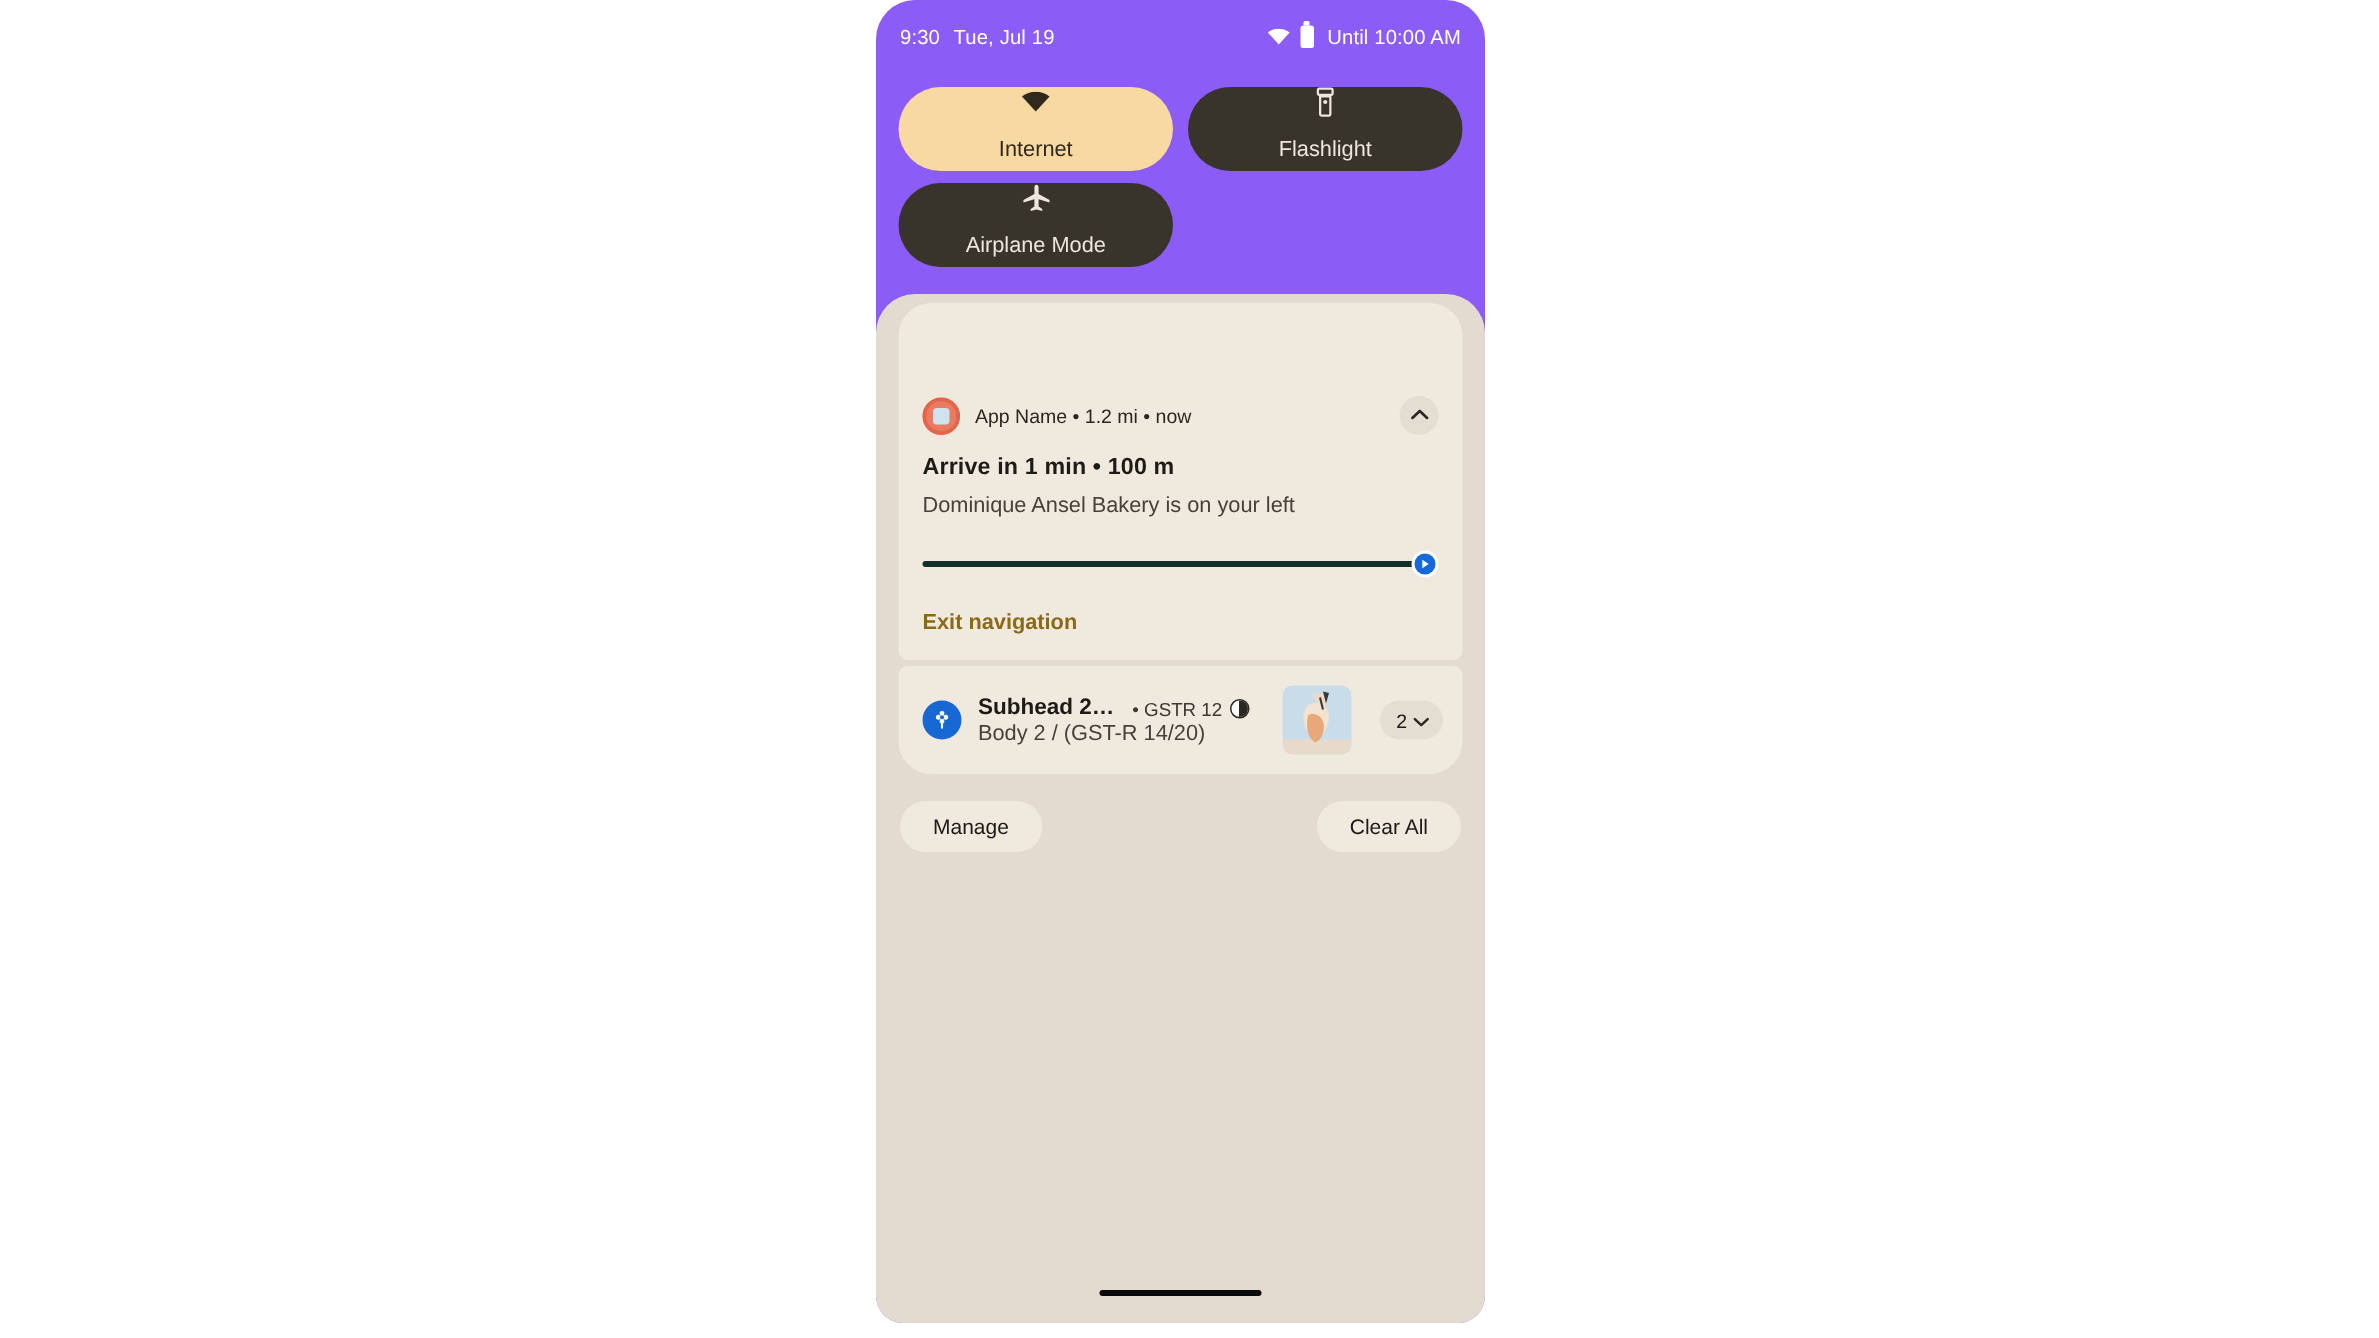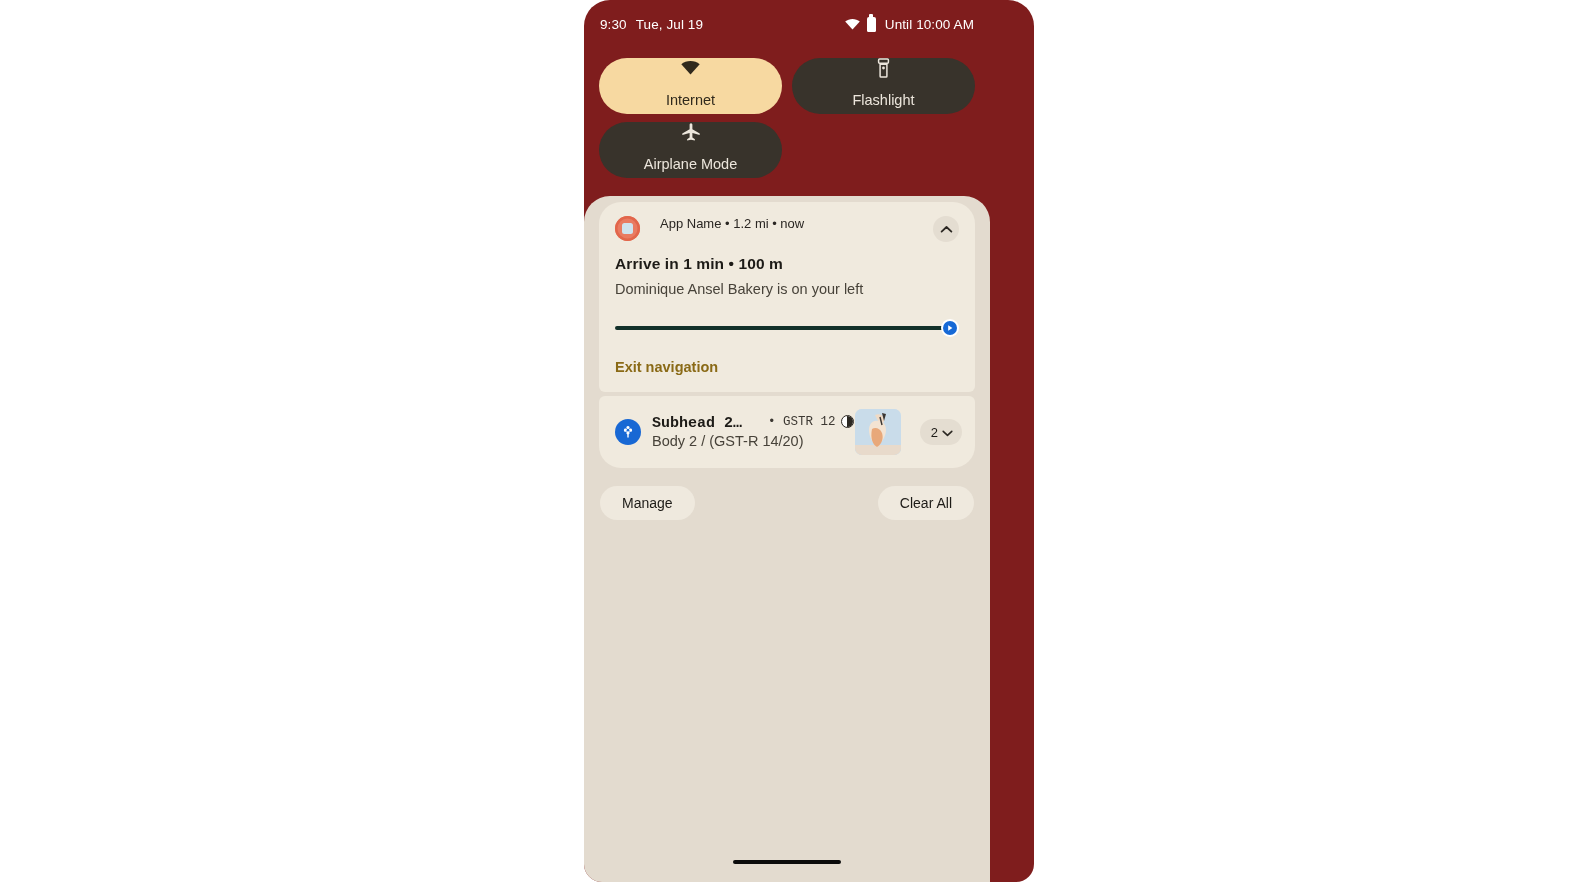--- a/index.html
+++ b/index.html
@@ -19,24 +19,23 @@
     background: #ffffff;
   }
 
   
   #phone {
     position: absolute;
     left: 584px;
     top: 0px;
     width: 406px;
     height: 882px;
-    background: #7f1d1d;
+    background: #8b5cf6;
     border-radius: 26px 26px 18px 18px;
     overflow: hidden;
-    padding-left: 44px;
   }
 
   
   .statusbar {
     position: absolute;
     left: 0; top: 0;
     width: 406px; height: 48px;
     display: flex;
     align-items: center;
     justify-content: space-between;
@@ -140,22 +139,23 @@
     padding: 14px 16px 16px 16px;
   }
   .notif-card.second {
     border-radius: 6px 6px 22px 22px;
     margin-top: 4px;
     padding: 13px 13px 13px 16px;
   }
 
   .notif-head {
     display:flex;
-    align-items:flex-start;
-    gap: 20px;
+    align-items:center;
+    gap: 10px;
+    margin-top: 48px;
   }
   .app-icon-ring {
     width: 25px; height: 25px;
     border-radius: 50%;
     background: #e97b62;
     display:flex; align-items:center; justify-content:center;
     flex: 0 0 25px;
     box-shadow: inset 0 0 0 2.5px #e2664b;
   }
   .app-icon-inner {
@@ -238,21 +238,21 @@
   }
   .n2-icon {
     width: 26px; height: 26px;
     border-radius: 50%;
     background: #1868d4;
     flex: 0 0 26px;
     display:flex; align-items:center; justify-content:center;
   }
   .n2-text { flex: 1 1 auto; min-width: 0; }
   .n2-titlerow {
-    display:flex; align-items:flex-start; gap: 14px; font-family: Liberation Mono, monospace;
+    display:flex; align-items:flex-end; gap: 0;
   }
   .n2-title {
     font-size: 15px;
     font-weight: bold;
     color: #1d1b17;
     white-space: nowrap;
   }
   .n2-subinfo {
     font-size: 12.5px;
     color: #3c3832;

